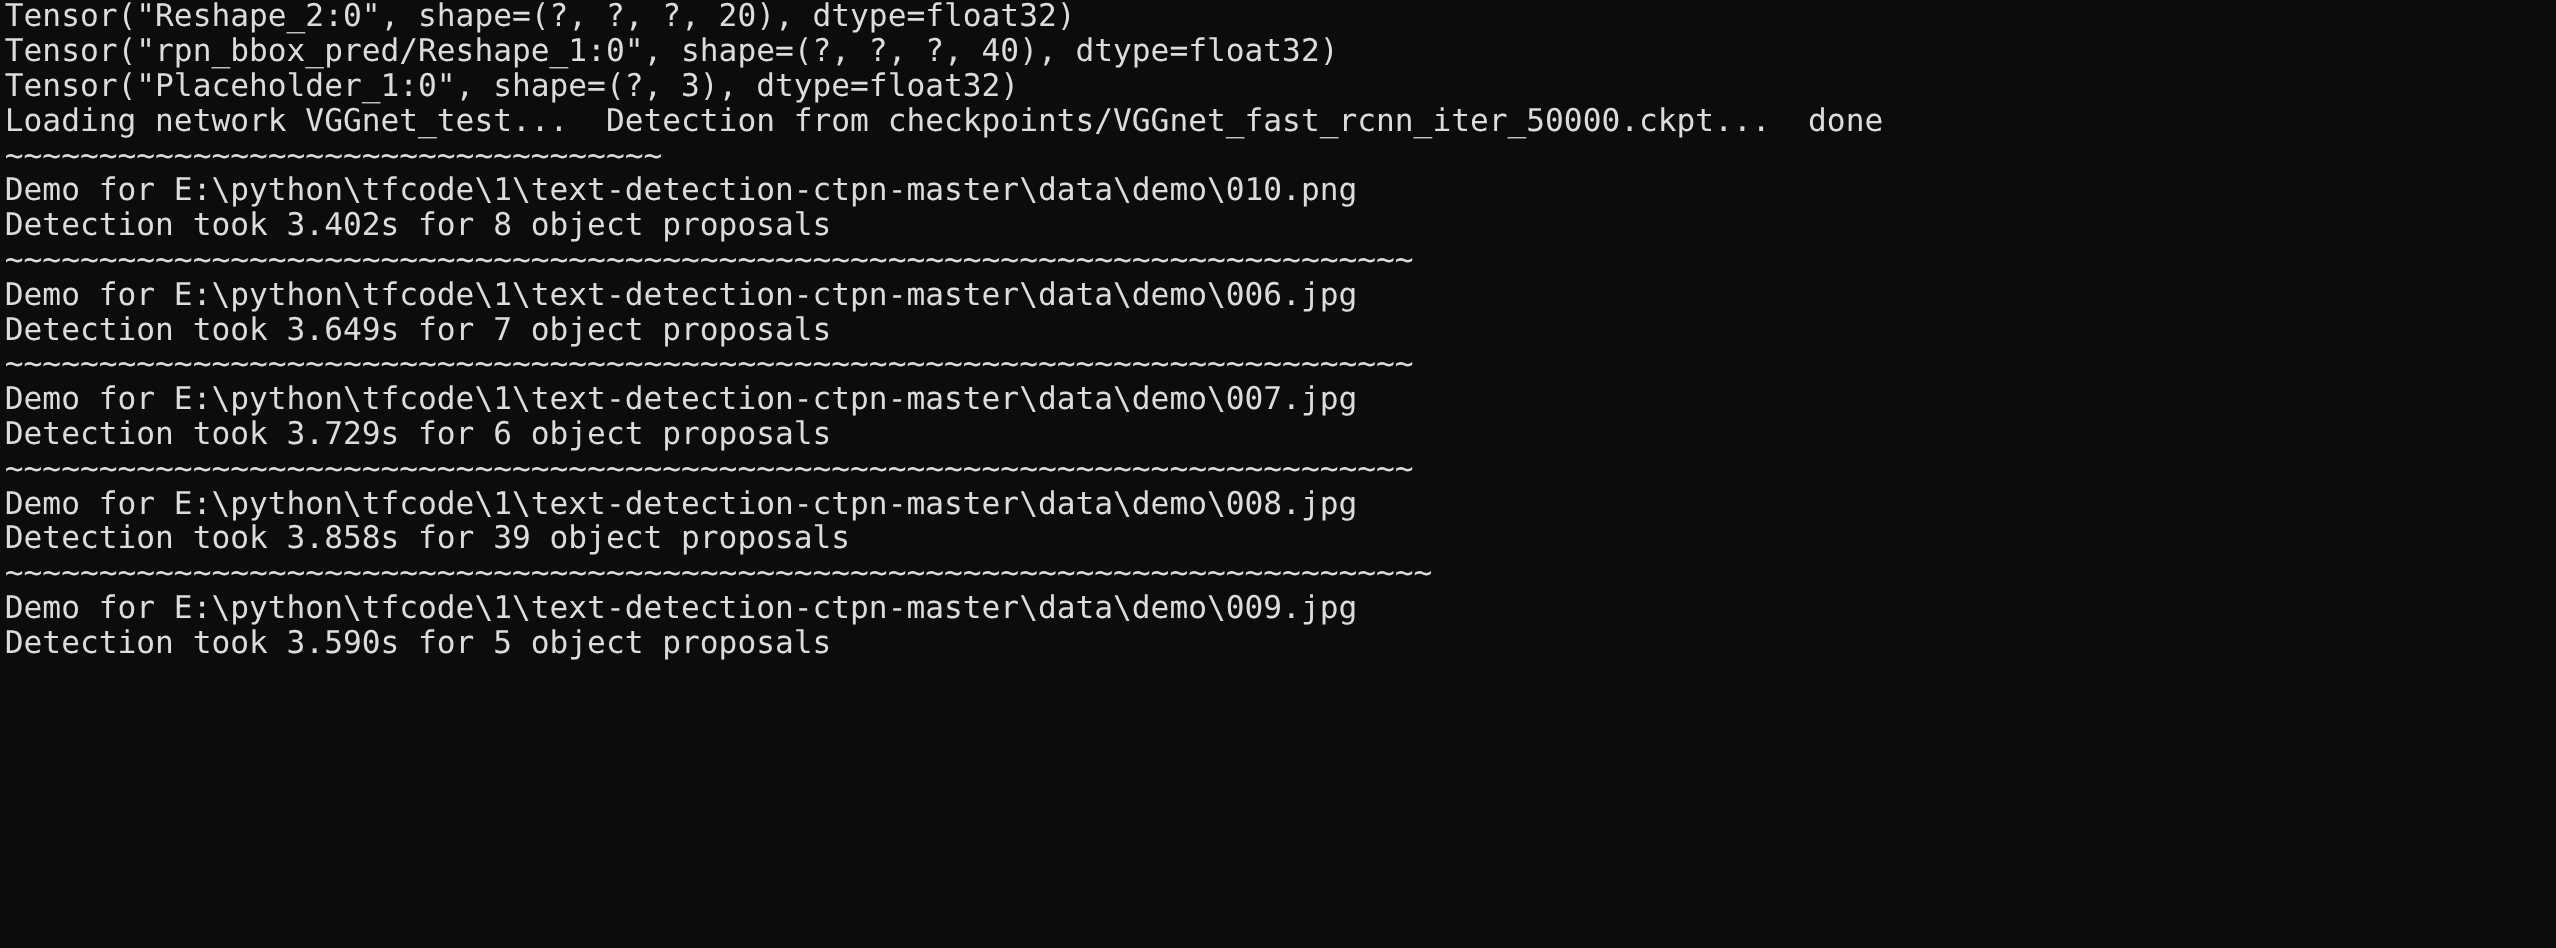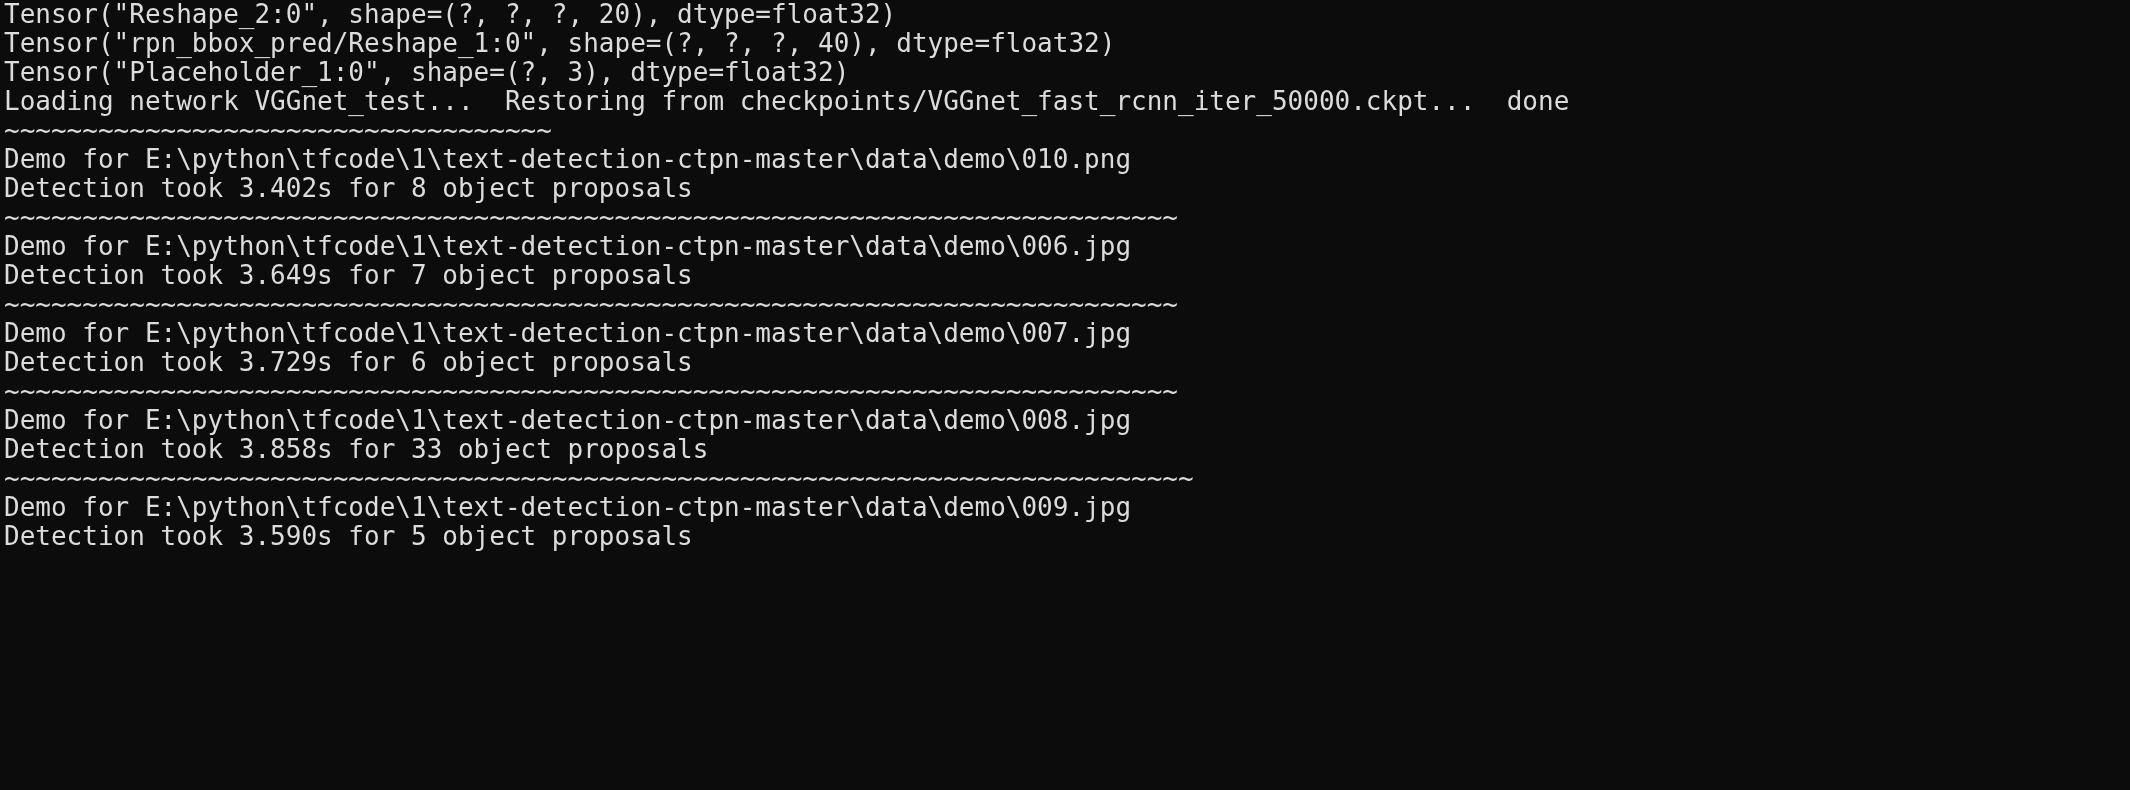--- a/index.html
+++ b/index.html
@@ -20,28 +20,28 @@
     white-space: pre;
     letter-spacing: 0px;
   }
 </style>
 </head>
 <body>
 
 <pre class="terminal"><span>Tensor("Reshape_2:0", shape=(?, ?, ?, 20), dtype=float32)</span>
 <span>Tensor("rpn_bbox_pred/Reshape_1:0", shape=(?, ?, ?, 40), dtype=float32)</span>
 <span>Tensor("Placeholder_1:0", shape=(?, 3), dtype=float32)</span>
-<span>Loading network VGGnet_test...  Restoring from checkpoints/VGGnet_fast_rcnn_iter_50000.ckpt...  done</span>
+<span>Loading network VGGnet_test...  Detection from checkpoints/VGGnet_fast_rcnn_iter_50000.ckpt...  done</span>
 <span>~~~~~~~~~~~~~~~~~~~~~~~~~~~~~~~~~~~</span>
 <span>Demo for E:\python\tfcode\1\text-detection-ctpn-master\data\demo\010.png</span>
 <span>Detection took 3.402s for 8 object proposals</span>
 <span>~~~~~~~~~~~~~~~~~~~~~~~~~~~~~~~~~~~~~~~~~~~~~~~~~~~~~~~~~~~~~~~~~~~~~~~~~~~</span>
 <span>Demo for E:\python\tfcode\1\text-detection-ctpn-master\data\demo\006.jpg</span>
 <span>Detection took 3.649s for 7 object proposals</span>
 <span>~~~~~~~~~~~~~~~~~~~~~~~~~~~~~~~~~~~~~~~~~~~~~~~~~~~~~~~~~~~~~~~~~~~~~~~~~~~</span>
 <span>Demo for E:\python\tfcode\1\text-detection-ctpn-master\data\demo\007.jpg</span>
 <span>Detection took 3.729s for 6 object proposals</span>
 <span>~~~~~~~~~~~~~~~~~~~~~~~~~~~~~~~~~~~~~~~~~~~~~~~~~~~~~~~~~~~~~~~~~~~~~~~~~~~</span>
 <span>Demo for E:\python\tfcode\1\text-detection-ctpn-master\data\demo\008.jpg</span>
-<span>Detection took 3.858s for 33 object proposals</span>
+<span>Detection took 3.858s for 39 object proposals</span>
 <span>~~~~~~~~~~~~~~~~~~~~~~~~~~~~~~~~~~~~~~~~~~~~~~~~~~~~~~~~~~~~~~~~~~~~~~~~~~~~</span>
 <span>Demo for E:\python\tfcode\1\text-detection-ctpn-master\data\demo\009.jpg</span>
 <span>Detection took 3.590s for 5 object proposals</span></pre>
 
 </body></html>

